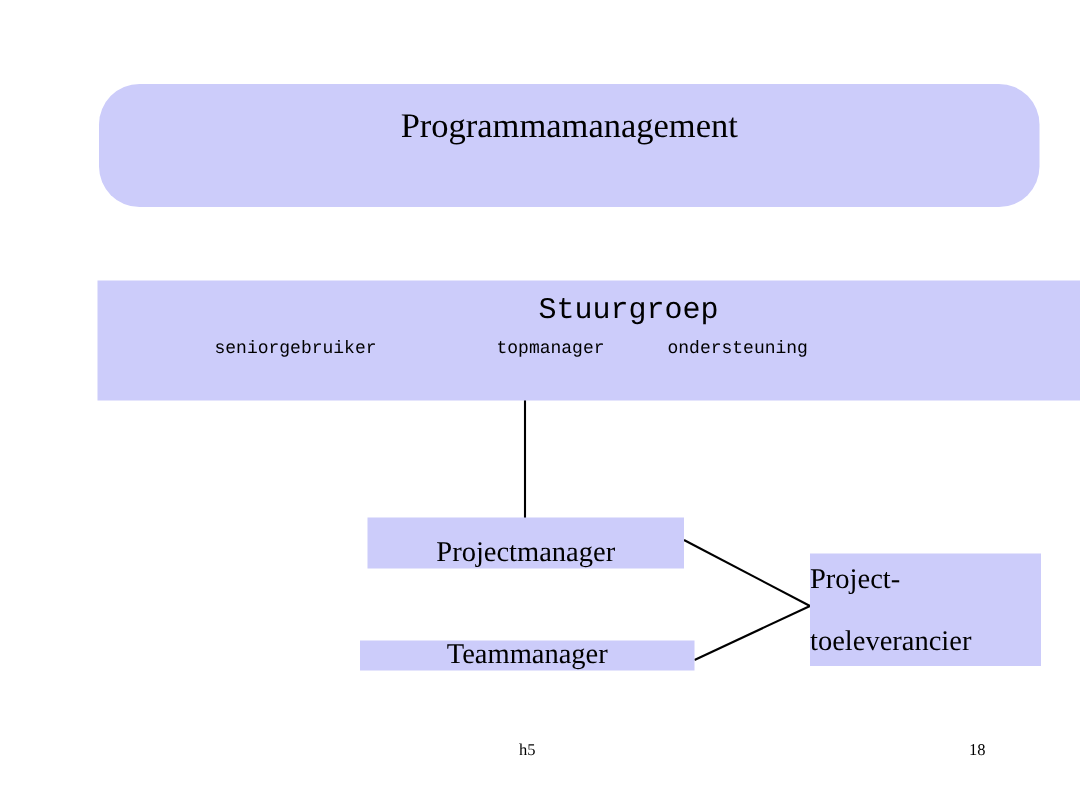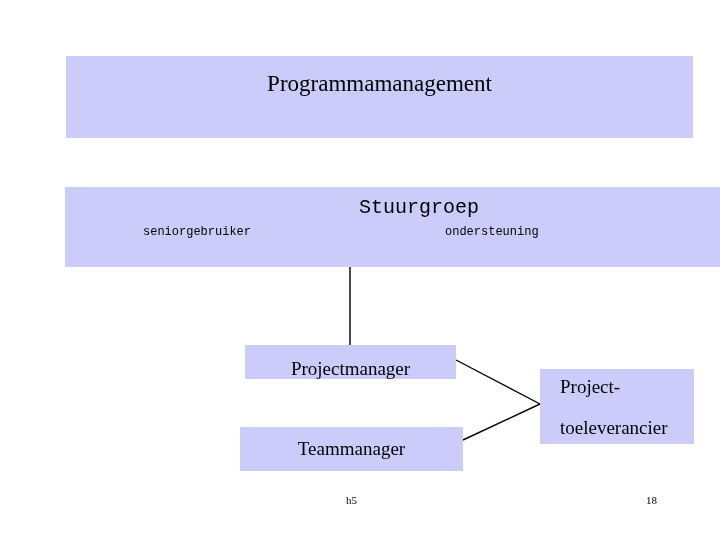--- a/index.html
+++ b/index.html
@@ -31,20 +31,21 @@
     align-items: center;
     justify-content: flex-start;
   }
 
   
   #title-band {
     left: 66px;
     top: 56px;
     width: 627px;
     height: 82px;
+    border-radius: 27px;
   }
   #title-band .title-text {
     width: 100%;
     text-align: center;
     font-size: 23px;
     line-height: 1.1;
     padding-top: 15px;
     letter-spacing: 0px;
   }
 
@@ -94,21 +95,21 @@
     font-size: 19px;
     line-height: 1.05;
     text-align: center;
     width: 100%;
   }
 
   #teammanager-box {
     left: 240px;
     top: 427px;
     width: 223px;
-    height: 44px;
+    height: 20px;
     justify-content: center;
   }
   #teammanager-box .box-text {
     font-size: 19px;
     line-height: 1.05;
     text-align: center;
     width: 100%;
   }
 
   #projectondersteuning-box {
@@ -116,21 +117,21 @@
     top: 369px;
     width: 154px;
     height: 75px;
     align-items: flex-start;
     justify-content: center;
   }
   #projectondersteuning-box .box-line {
     font-size: 19px;
     line-height: 1.0;
     text-align: left;
-    padding-left: 20px;
+    padding-left: 0;
     white-space: nowrap;
   }
   #projectondersteuning-box .box-line.first { margin-bottom: 22px; }
 
   
   #connectors {
     position: absolute;
     left: 0;
     top: 0;
     width: 720px;
@@ -161,20 +162,21 @@
   </svg>
 
   <div class="box" id="title-band">
     <div class="title-text">Programmamanagement</div>
   </div>
 
   <div class="box" id="stuurgroep-band">
     <div id="stuurgroep-heading">Stuurgroep</div>
     <div id="stuurgroep-roles">
       <span class="role" id="role-0">seniorgebruiker</span>
+      <span class="role" id="role-1">topmanager</span>
       <span class="role" id="role-2">ondersteuning</span>
     </div>
   </div>
 
   <div class="box" id="projectmanager-box">
     <div class="box-text">Projectmanager</div>
   </div>
 
   <div class="box" id="teammanager-box">
     <div class="box-text">Teammanager</div>

